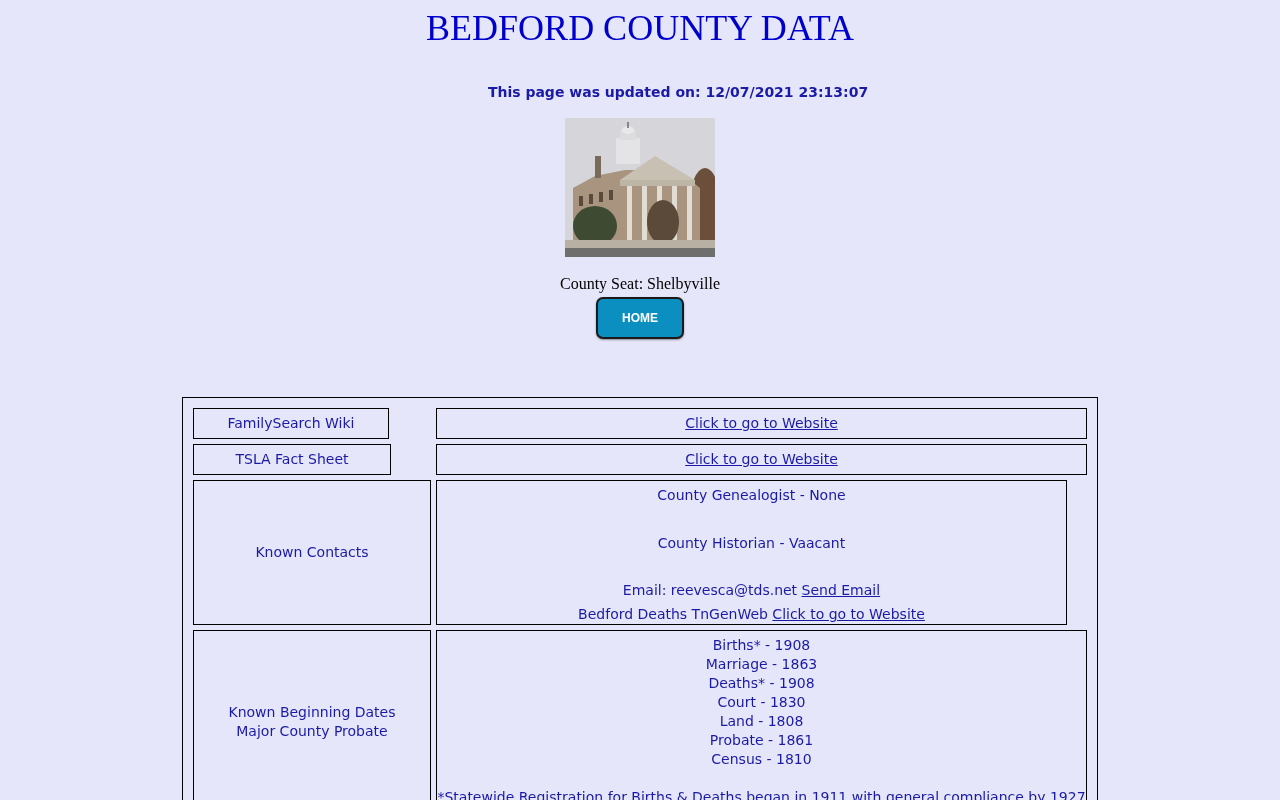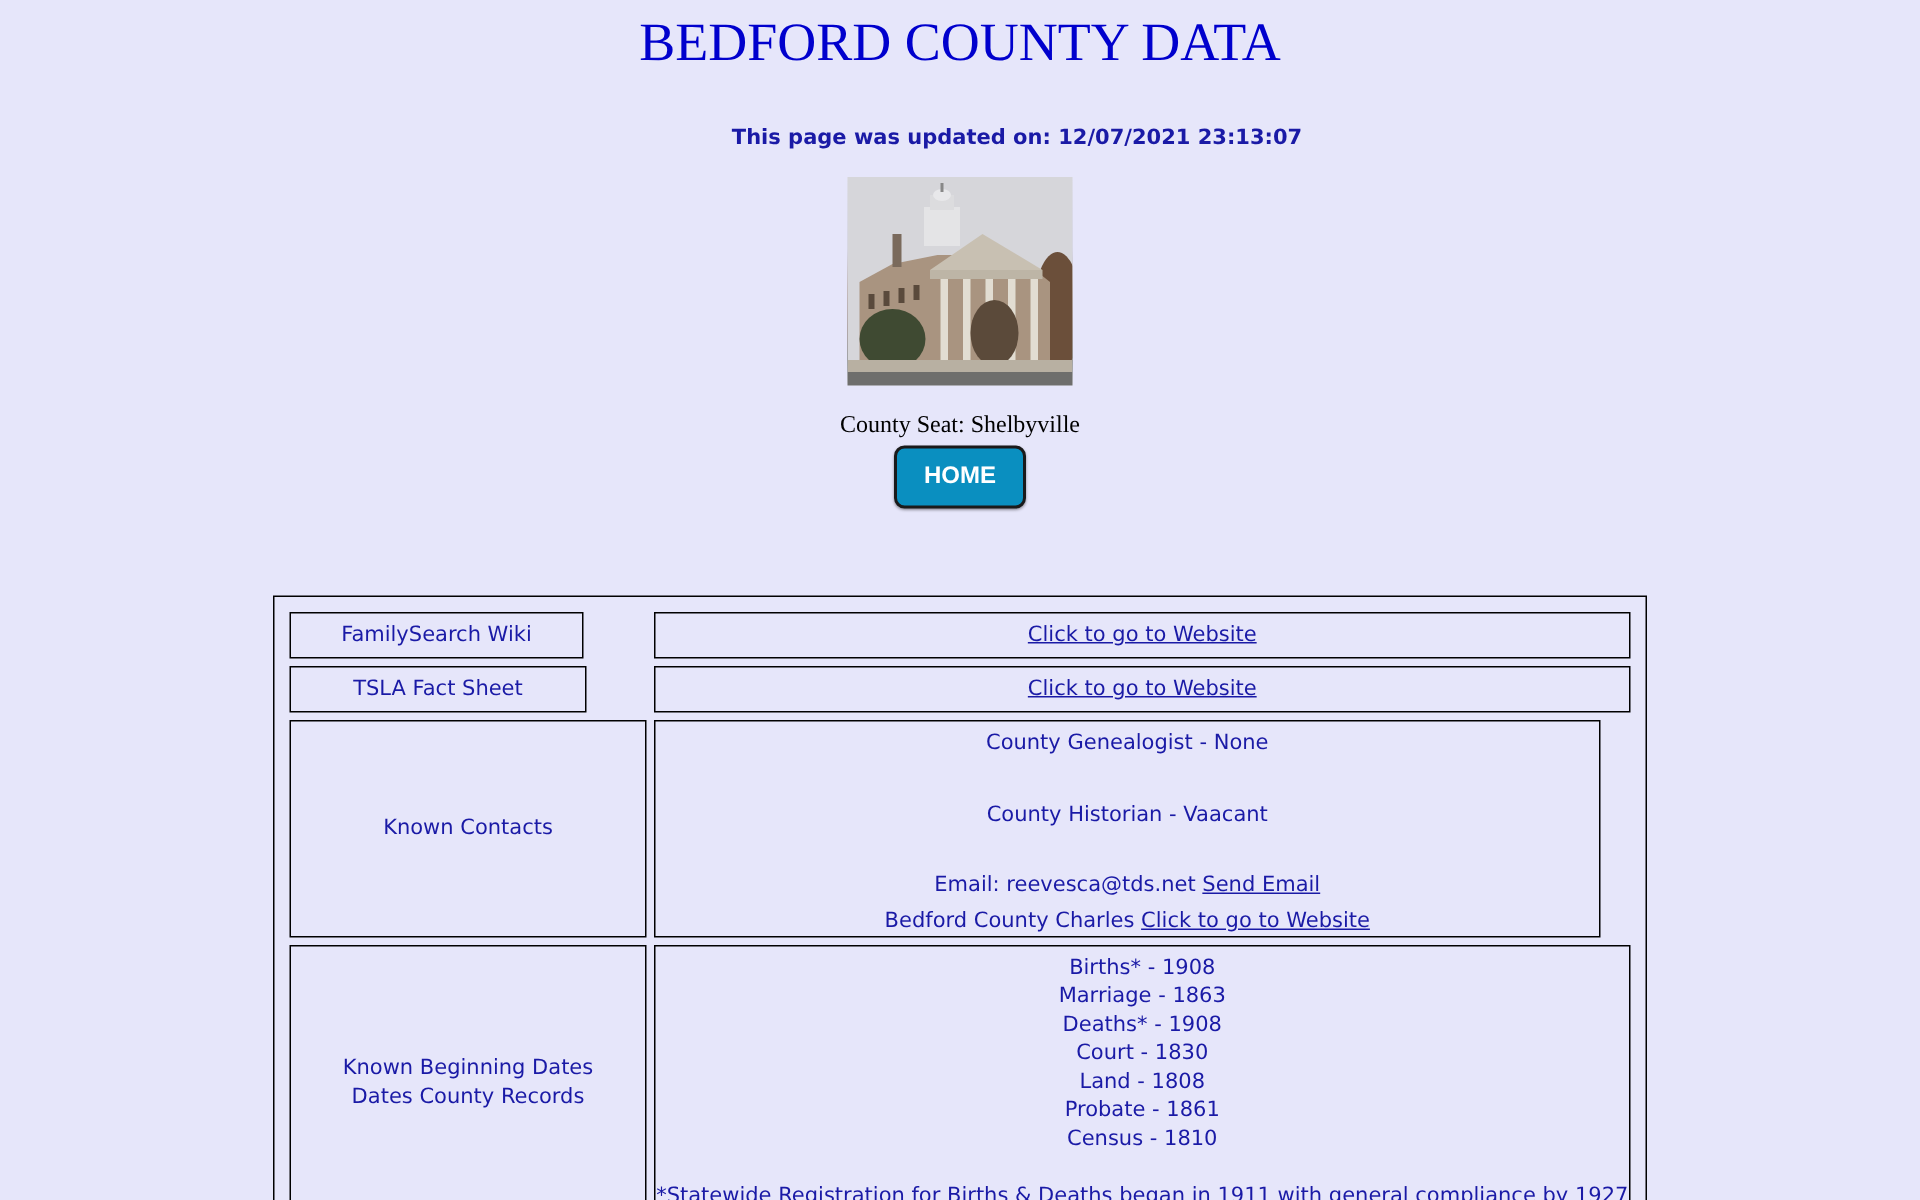--- a/index.html
+++ b/index.html
@@ -65,21 +65,21 @@
     top: 297px;
     width: 88px;
     height: 42px;
     box-sizing: border-box;
     background: #0a8fc0;
     border: 2px solid #1a1a1a;
     border-radius: 7px;
     color: #ffffff;
     font-family: "Liberation Sans", "DejaVu Sans", sans-serif;
     font-weight: bold;
-    font-size: 16px;
+    font-size: 12px;
     display: flex;
     align-items: center;
     justify-content: center;
     cursor: pointer;
     box-shadow: 0 1px 2px rgba(0,0,0,0.4);
   }
   .outer {
     position: absolute;
     left: 182px;
     top: 397px;
@@ -192,28 +192,28 @@
     <div class="cell value" style="left:253px; top:82px; width:631px; height:145px;justify-content:space-between;">
       <div class="line">County Genealogist - None</div>
       <div class="blank"></div>
       <div class="line">County Historian - Vaacant</div>
       <div class="blank"></div>
       <div class="line">
         <span>Email: reevesca@tds.net</span>
         <a class="link">Send Email</a>
       </div>
       <div class="line">
-        <span>Bedford County Charles</span>
+        <span>Bedford Deaths TnGenWeb</span>
         <a class="link">Click to go to Website</a>
       </div>
     </div>
 
     <div class="cell label" style="left:10px; top:232px; width:238px; height:200px; justify-content:flex-start; padding-top:72px;">
       <span>Known Beginning Dates</span>
-      <span>Dates County Records</span>
+      <span>Major County Probate</span>
     </div>
     <div class="cell value" style="left:253px; top:232px; width:651px; height:200px;">
       <div class="line">Births* - 1908</div>
       <div class="line">Marriage - 1863</div>
       <div class="line">Deaths* - 1908</div>
       <div class="line">Court - 1830</div>
       <div class="line">Land - 1808</div>
       <div class="line">Probate - 1861</div>
       <div class="line">Census - 1810</div>
       <div class="blank"></div>

